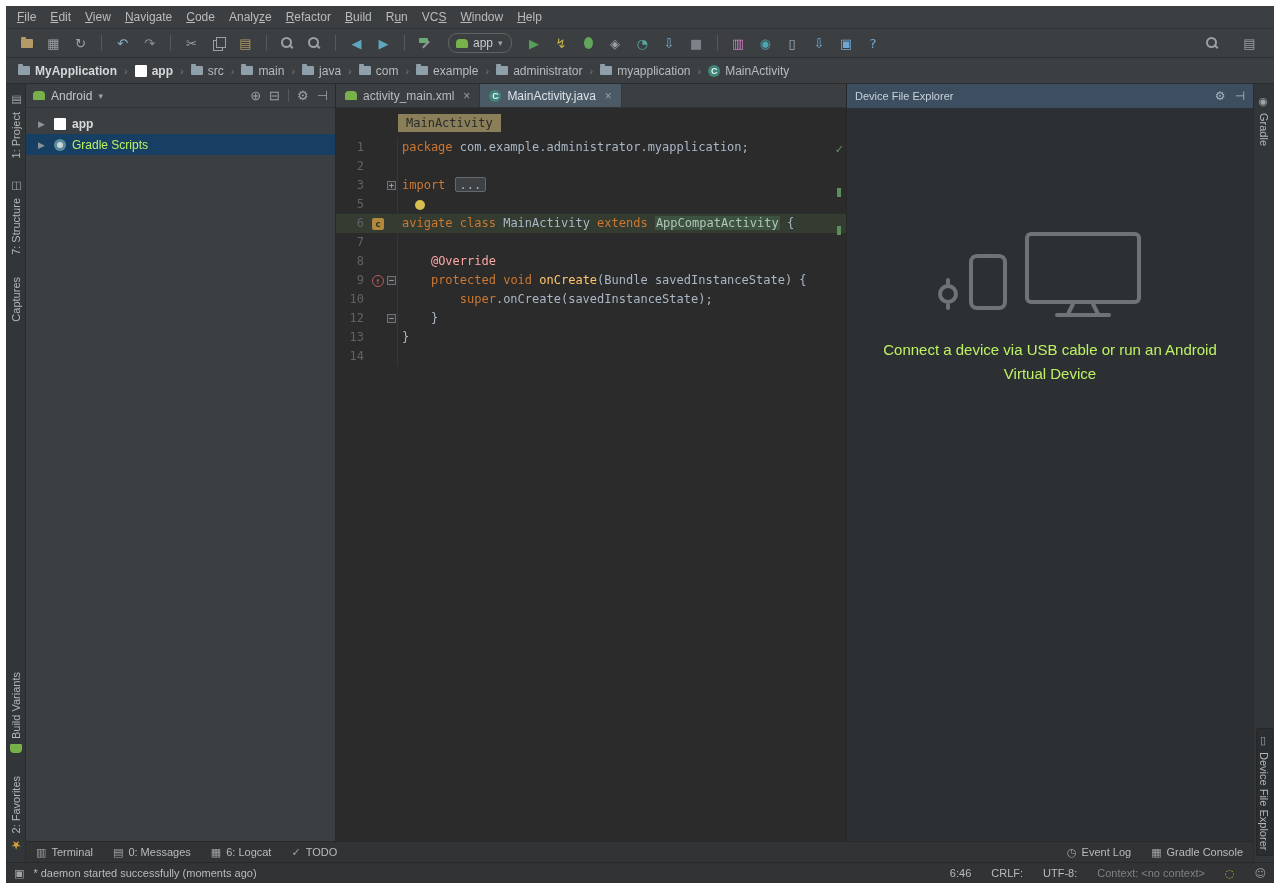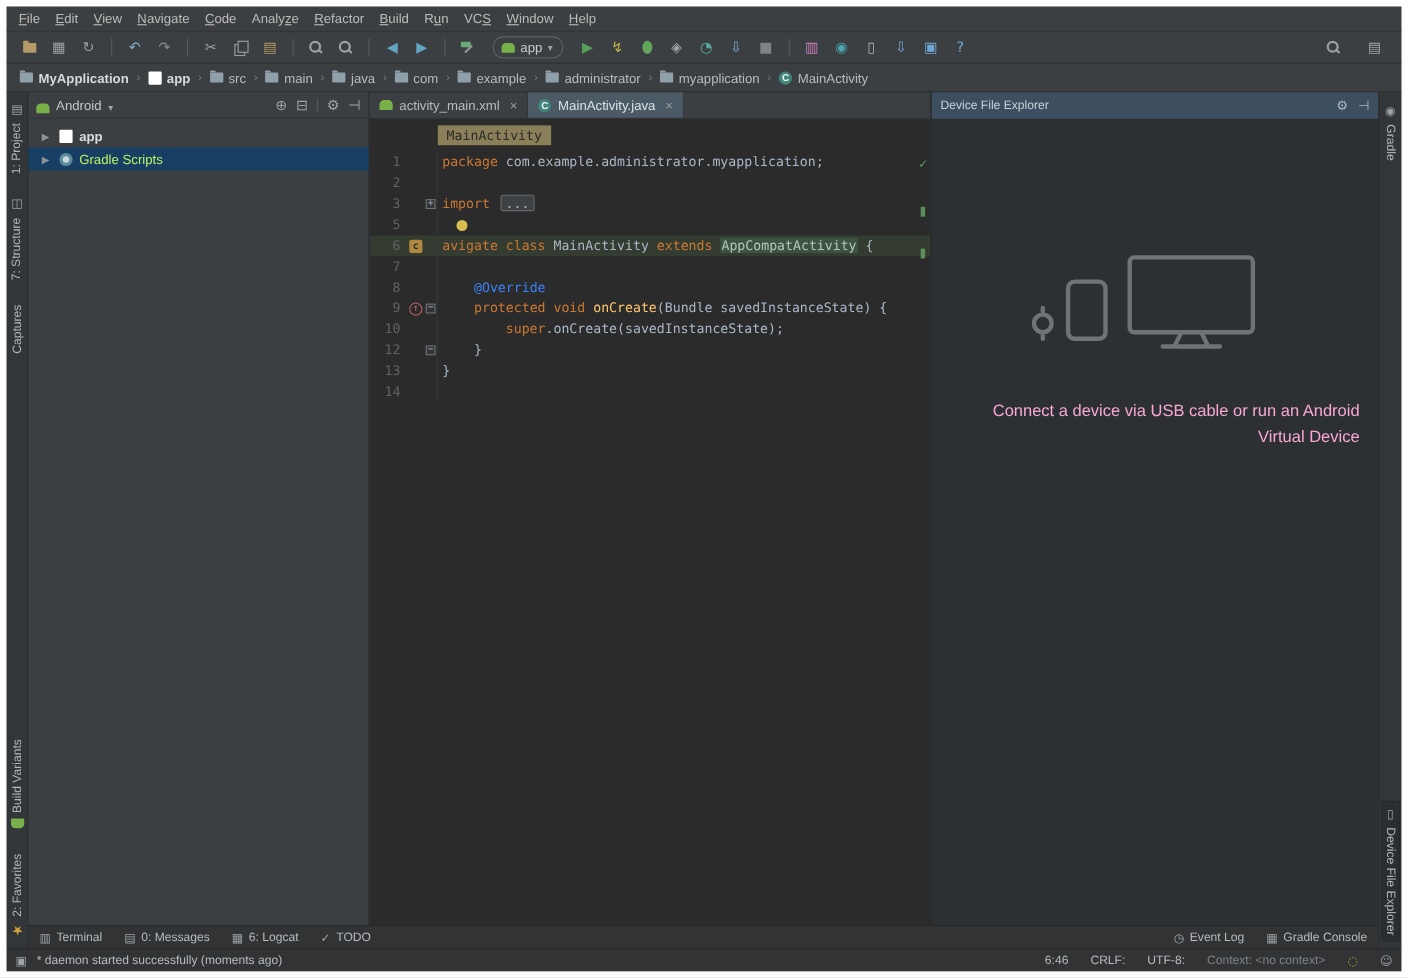--- a/index.html
+++ b/index.html
@@ -42,21 +42,21 @@
                 gap:5px;cursor:default;padding:5px 1px}
   .stripe-btn-r.active{background:#2b2e30;border:1px solid #252728;border-radius:2px}
   .stripe-glyph{font-size:11px;color:#9da3a7}
   .center{flex:1;display:flex;flex-direction:column;min-width:0}
   .panels{flex:1;display:flex;min-height:0}
   
   .project-panel{width:310px;flex:0 0 auto;background:#3c3f41;border-right:1px solid #27292b;
                  display:flex;flex-direction:column}
   .panel-header{height:24px;flex:0 0 auto;display:flex;align-items:center;padding:0 7px;
                 border-bottom:1px solid #303335}
-  .view-select{display:flex;align-items:flex-end;gap:6px;color:#c3c6c8}
+  .view-select{display:flex;align-items:center;gap:6px;color:#c3c6c8}
   .header-icons{margin-left:auto;display:flex;align-items:center;gap:8px;color:#9da2a5;font-size:13px}
   .hi-sep{width:1px;height:13px;background:#55595b}
   .tree{padding-top:5px}
   .tree-row{height:21px;display:flex;align-items:center;gap:6px;padding-left:12px;cursor:default}
   .tree-row.selected{background:#173f63}
   .tree-arrow{color:#8e9397;font-size:9px;width:10px}
   .tree-label{color:#bef264}
   .tree-label.bold{font-weight:bold;color:#d8dbdd}
   
   .editor{flex:1;display:flex;flex-direction:column;background:#2b2b2b;min-width:0}
@@ -74,39 +74,39 @@
   .g-icon{width:16px;flex:0 0 auto;display:flex;align-items:center;justify-content:center}
   .g-fold{width:12px;flex:0 0 auto;display:flex;align-items:center;justify-content:center;
           border-right:1px solid #35383a}
   .gi-box{width:9px;height:9px;border:1px solid #6f7276;background:#313335;color:#a9b7c6;
           font-size:9px;line-height:7px;text-align:center}
   .gi-class{width:12px;height:12px;border-radius:2px;background:#b0883e;color:#2b2b2b;
             font-size:9px;line-height:12px;text-align:center;font-weight:bold}
   .gi-override{width:12px;height:12px;border-radius:50%;border:1px solid #b55c5c;color:#c06a6a;
                font-size:9px;line-height:10px;text-align:center}
   .l-text{white-space:pre;padding-left:4px;color:#a9b7c6;flex:1;min-width:0}
-  .tk-kw{color:#cc7832}.tk-pl{color:#a9b7c6}.tk-ann{color:#3b82f6}
+  .tk-kw{color:#cc7832}.tk-pl{color:#a9b7c6}.tk-ann{color:#fca5a5}
   .tk-meth{color:#ffc66d}.tk-res{color:#6a8759;text-decoration:underline}
   .tk-hl{background:#3b5340;color:#b5c4ba;padding:0 1px}
   .tk-fold{display:inline-block;border:1px solid #66696b;background:#3e4143;border-radius:2px;
            padding:0 4px;margin:0 2px;height:15px;line-height:14px;color:#a9b7c6}
   .ic-bulb{display:inline-block;width:10px;height:10px;border-radius:50%;background:#d6bf4e;
            margin-left:13px;vertical-align:middle}
   .stripe-marks{position:absolute;top:2px;right:2px;width:10px;height:100%}
   .insp-check{position:absolute;top:0;right:0;color:#5a9e62;font-size:11px;font-family:"DejaVu Sans",sans-serif}
   .mark{position:absolute;right:3px;width:4px;height:9px;background:#5a8f5a}
   .mark.m1{top:48px}.mark.m2{top:86px}
   
   .device-panel{width:407px;flex:0 0 auto;background:#2c3033;border-left:1px solid #252729;
                 display:flex;flex-direction:column}
   .device-header{height:24px;flex:0 0 auto;background:#3d4e60;display:flex;align-items:center;
                  justify-content:space-between;padding:0 8px;font-size:11px;color:#c9d2d9}
   .dh-icons{display:flex;align-items:center;gap:9px;color:#aab6bf;font-size:12px;font-family:"DejaVu Sans",sans-serif}
   .device-body{flex:1;display:flex;flex-direction:column;align-items:center;padding-top:118px}
-  .device-msg{margin-top:44px;font-size:15px;line-height:24px;color:#f9a8d4;text-align:right;width:372px}
+  .device-msg{margin-top:20px;font-size:15px;line-height:24px;color:#bef264;text-align:center;width:372px}
   
   .toolwindow-bar{height:21px;flex:0 0 auto;background:#313335;border-top:1px solid #27292b;
                   display:flex;align-items:center;justify-content:space-between;padding:0 10px;font-size:11px}
   .twb-group{display:flex;align-items:center;gap:20px}
   .twb-item{display:flex;align-items:center;gap:5px;color:#b8bcbf;cursor:default}
   .twb-glyph{font-size:11px;color:#9da3a7;font-family:"DejaVu Sans",sans-serif}
   .statusbar{height:21px;flex:0 0 auto;background:#313335;border-top:1px solid #27292b;
              display:flex;align-items:center;justify-content:space-between;padding:0 8px;font-size:11px}
   .sb-left{display:flex;align-items:center;gap:9px;color:#b8bcbf}
   .sb-right{display:flex;align-items:center;gap:20px}

